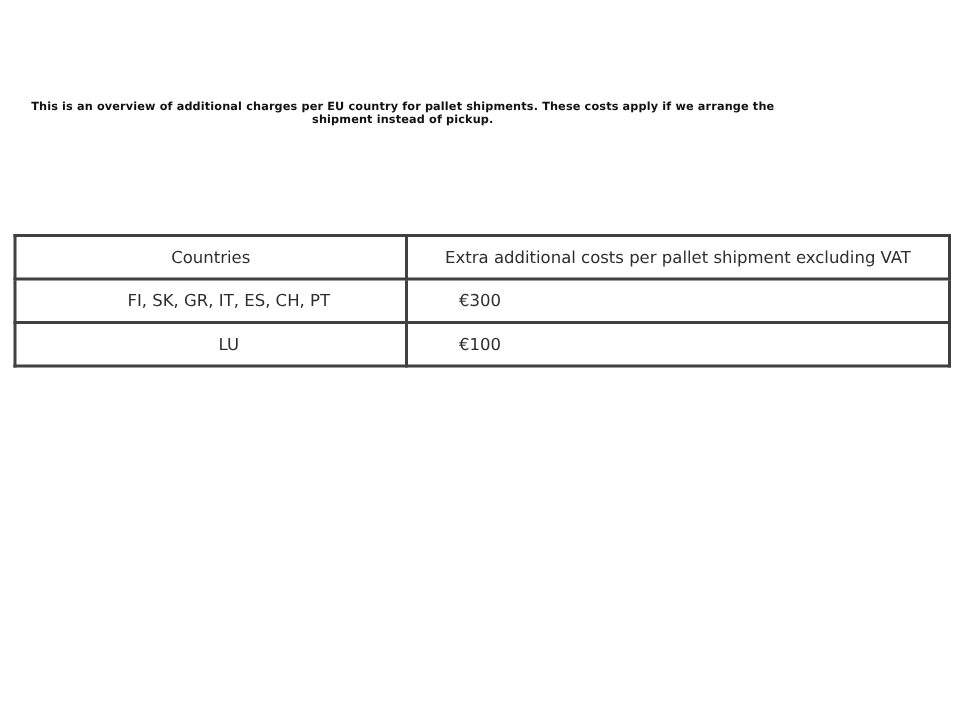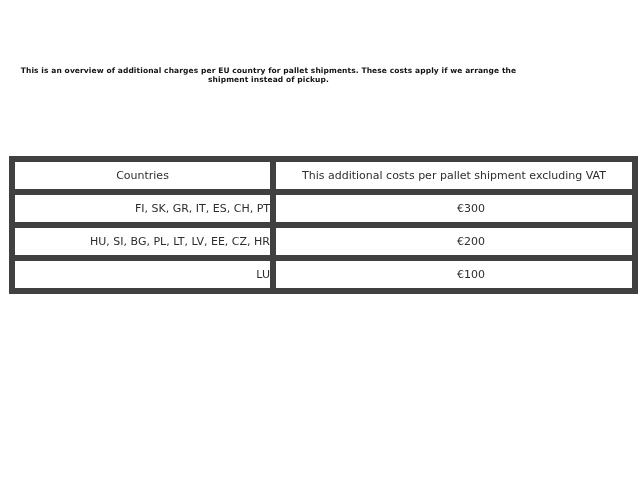--- a/index.html
+++ b/index.html
@@ -31,65 +31,61 @@
     left: 9px;
     top: 156px;
     width: 623px;
     border-collapse: collapse;
     table-layout: fixed;
     font-size: 11px;
     color: #2e2e2e;
   }
   table.charges th,
   table.charges td {
-    border: 6px solid #404040;
+    border: 2px solid #404040;
     height: 27px;
     padding: 0;
     vertical-align: middle;
     font-weight: normal;
     white-space: nowrap;
     overflow: hidden;
   }
   table.charges col.col-countries { width: 261px; }
   table.charges col.col-costs     { width: 362px; }
   table.charges th {
     text-align: center;
   }
   table.charges td.countries-cell {
-    text-align: right;
+    text-align: center;
     padding-left: 24px;
   }
   table.charges td.cost-cell {
-    text-align: center;
+    text-align: left;
     padding-left: 34px;
   }
 </style>
 </head>
 <body>
 
 <div class="intro-note">This is an overview of additional charges per EU country for pallet shipments. These costs apply if we arrange the shipment instead of pickup.</div>
 
 <table class="charges">
   <colgroup>
     <col class="col-countries">
     <col class="col-costs">
   </colgroup>
   <thead>
     <tr>
       <th>Countries</th>
-      <th>This additional costs per pallet shipment excluding VAT</th>
+      <th>Extra additional costs per pallet shipment excluding VAT</th>
     </tr>
   </thead>
   <tbody>
     <tr>
       <td class="countries-cell">FI, SK, GR, IT, ES, CH, PT</td>
       <td class="cost-cell">€300</td>
-    </tr>
-    <tr>
-      <td class="countries-cell">HU, SI, BG, PL, LT, LV, EE, CZ, HR</td>
-      <td class="cost-cell">€200</td>
     </tr>
     <tr>
       <td class="countries-cell">LU</td>
       <td class="cost-cell">€100</td>
     </tr>
   </tbody>
 </table>
 
 </body></html>

